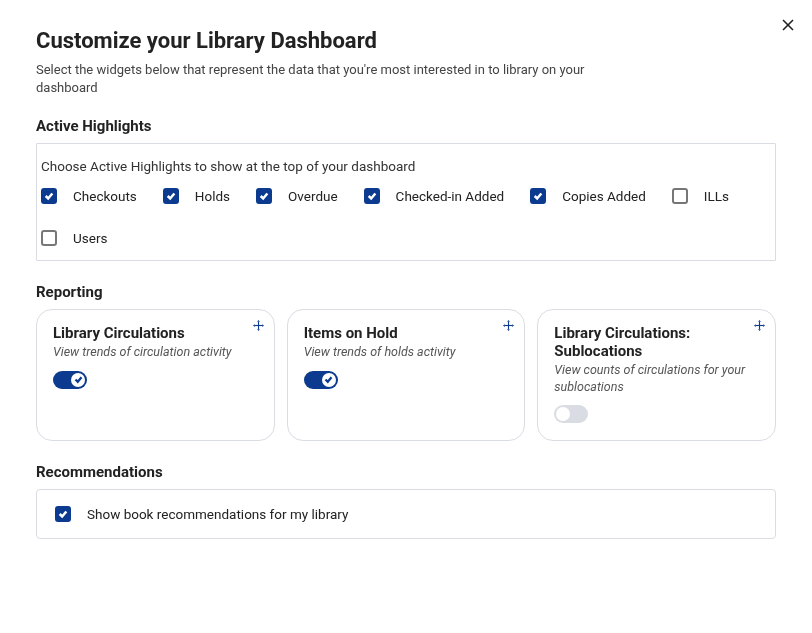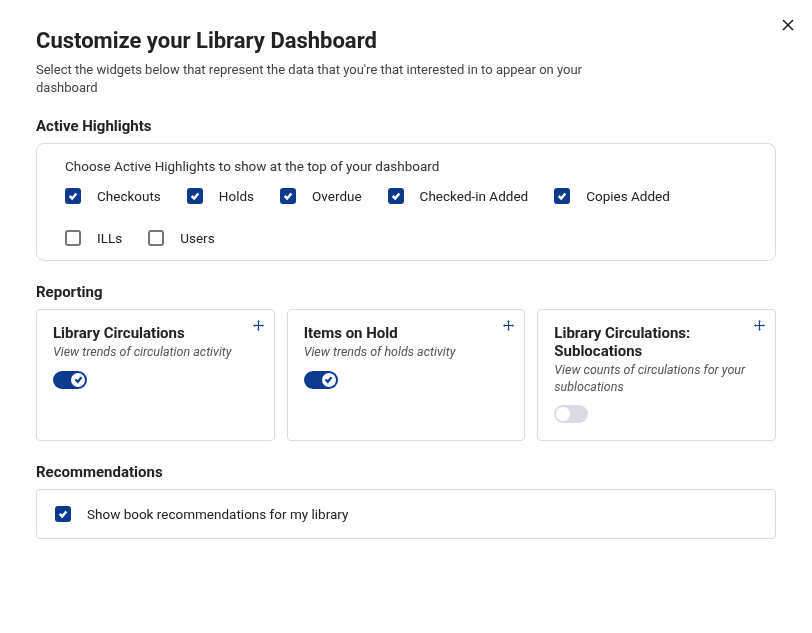--- a/index.html
+++ b/index.html
@@ -42,22 +42,22 @@
     line-height: 1.4;
   }
   .section-label {
     font-size: 15px;
     font-weight: 700;
     color: #222;
     margin: 0 0 8px 0;
   }
   .panel {
     border: 1px solid #d9dde3;
-    border-radius: 8px;
-    padding: 14px 28px;
+    border-radius: 1px;
+    padding: 14px 4px;
   }
   .panel-help {
     font-size: 13.5px;
     color: #333;
     margin: 0 0 14px 0;
   }
   .highlights-row {
     display: flex;
     flex-wrap: wrap;
     gap: 26px;
@@ -99,21 +99,21 @@
 
   .cards-grid {
     display: grid;
     grid-template-columns: repeat(3, 1fr);
     gap: 12px;
     margin-top: 4px;
   }
   .card {
     position: relative;
     border: 1px solid #d9dde3;
-    border-radius: 4px;
+    border-radius: 16px;
     padding: 14px 16px 14px 16px;
     min-height: 86px;
   }
   .card .move-handle {
     position: absolute;
     top: 8px;
     right: 10px;
     color: #0b3a8f;
     cursor: move;
   }
@@ -174,21 +174,21 @@
   <button class="close-btn" aria-label="Close">
     <span>
       <svg viewBox="0 0 12 12" width="12" height="12">
           <line x1="1" y1="1" x2="11" y2="11" stroke="#222" stroke-width="1.6"></line>
           <line x1="11" y1="1" x2="1" y2="11" stroke="#222" stroke-width="1.6"></line>
         </svg>
     </span>
   </button>
 
   <h1 class="title">Customize your Library Dashboard</h1>
-  <p class="subtitle">Select the widgets below that represent the data that you're that interested in to appear on your dashboard</p>
+  <p class="subtitle">Select the widgets below that represent the data that you're most interested in to library on your dashboard</p>
 
   <div class="section-label">Active Highlights</div>
   <div class="panel">
     <p class="panel-help">Choose Active Highlights to show at the top of your dashboard</p>
     <div class="highlights-row" id="highlights-row">
         <label class="chk checked">
           <span class="box">
             <svg viewBox="0 0 12 12">
               <polyline points="2,6 5,9 10,3"></polyline>
             </svg>

